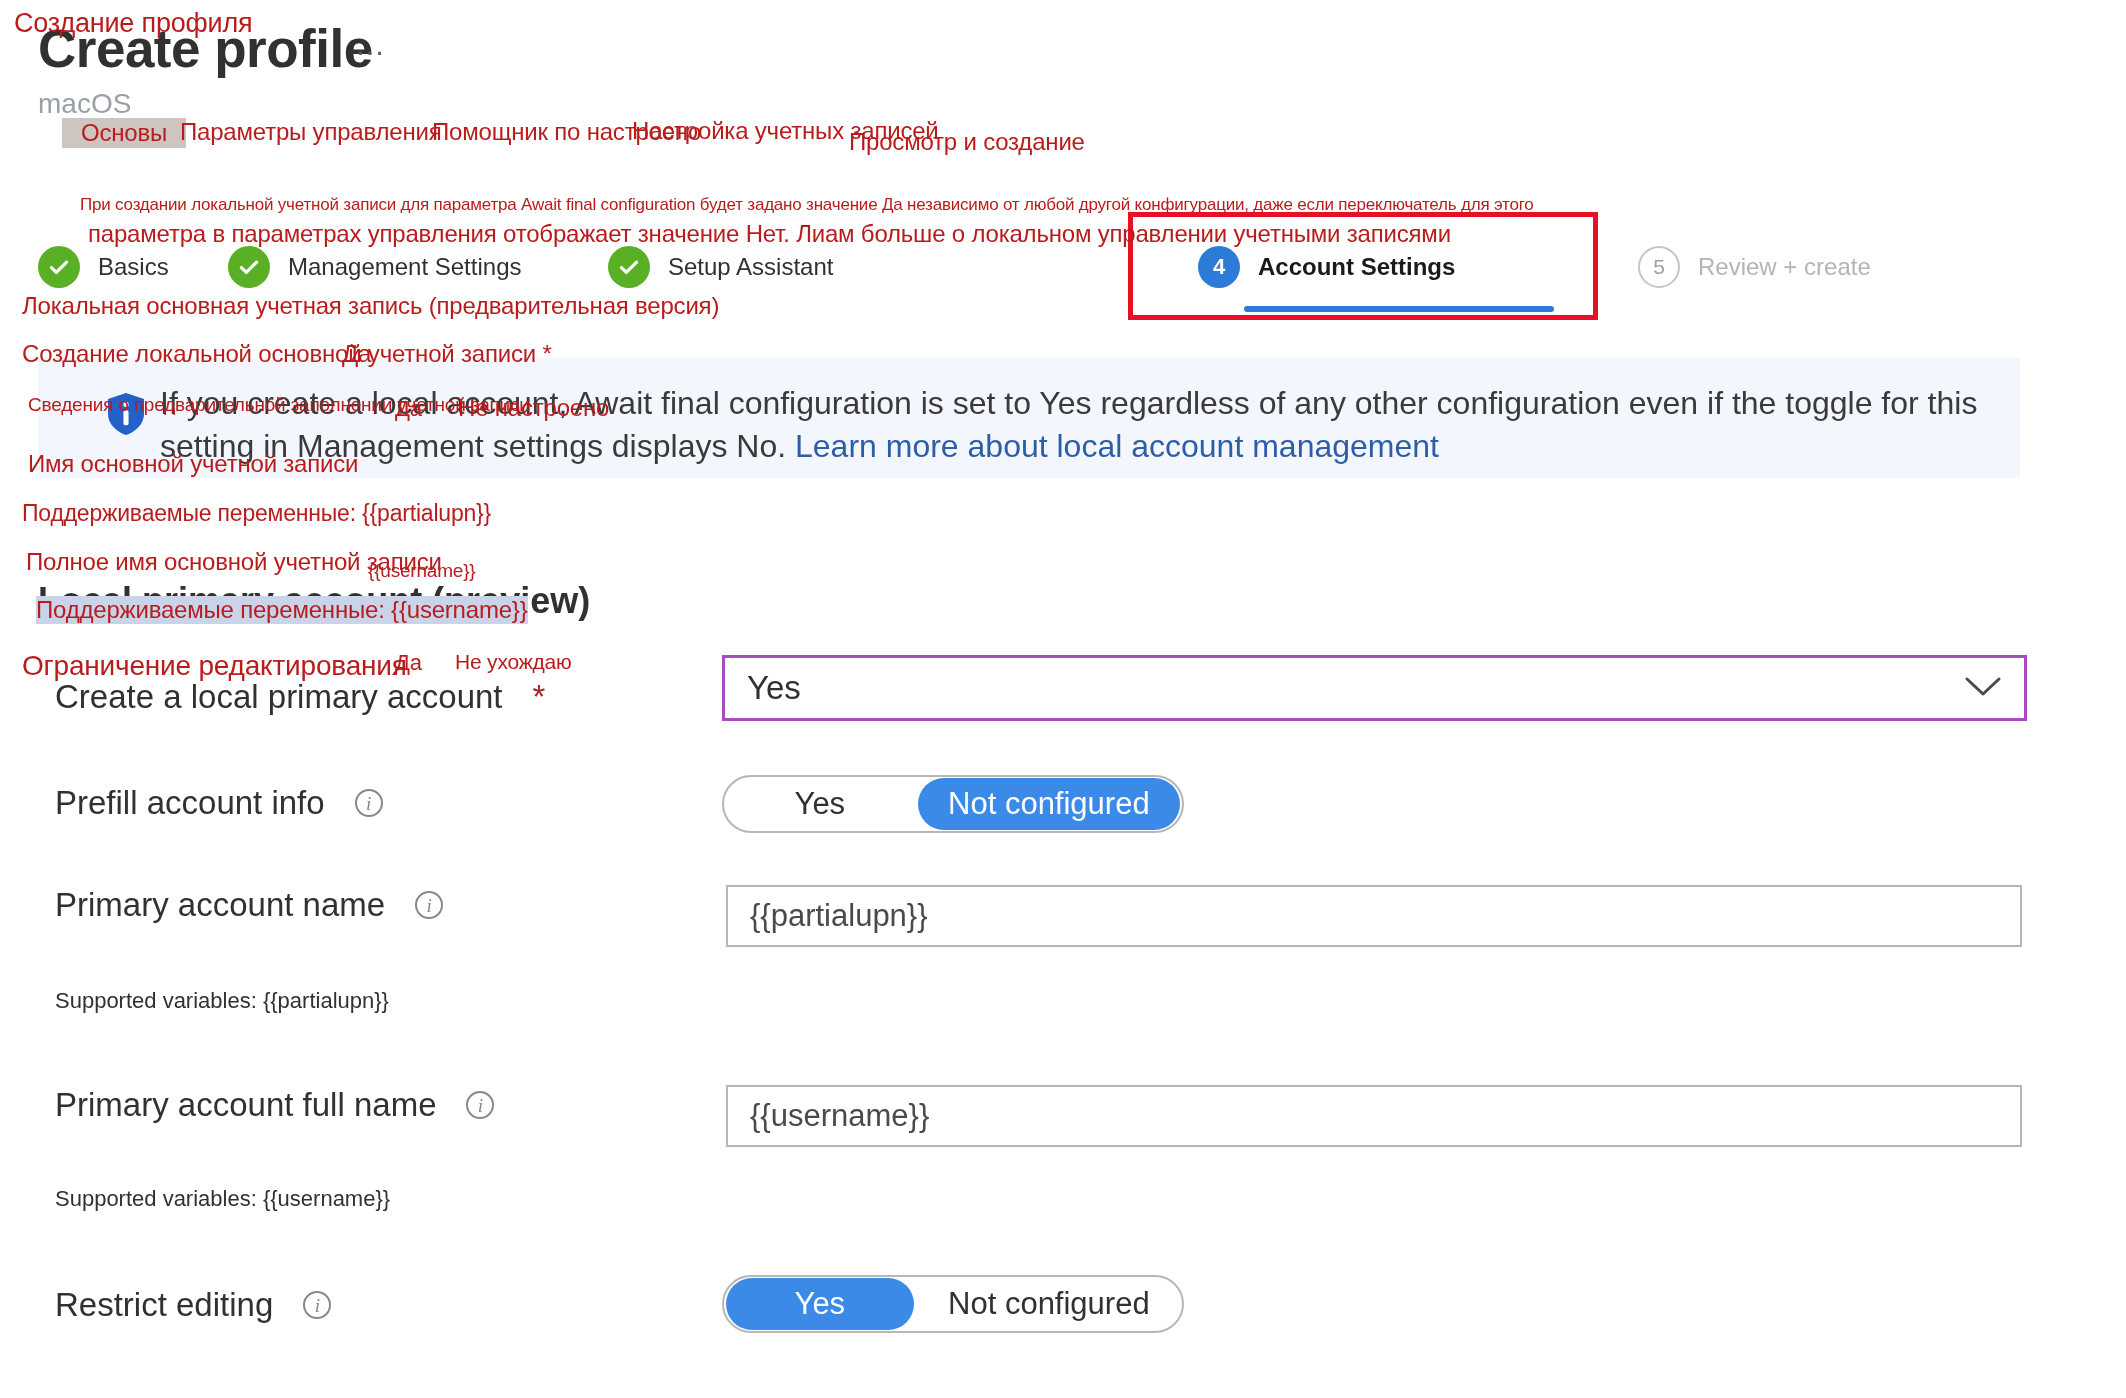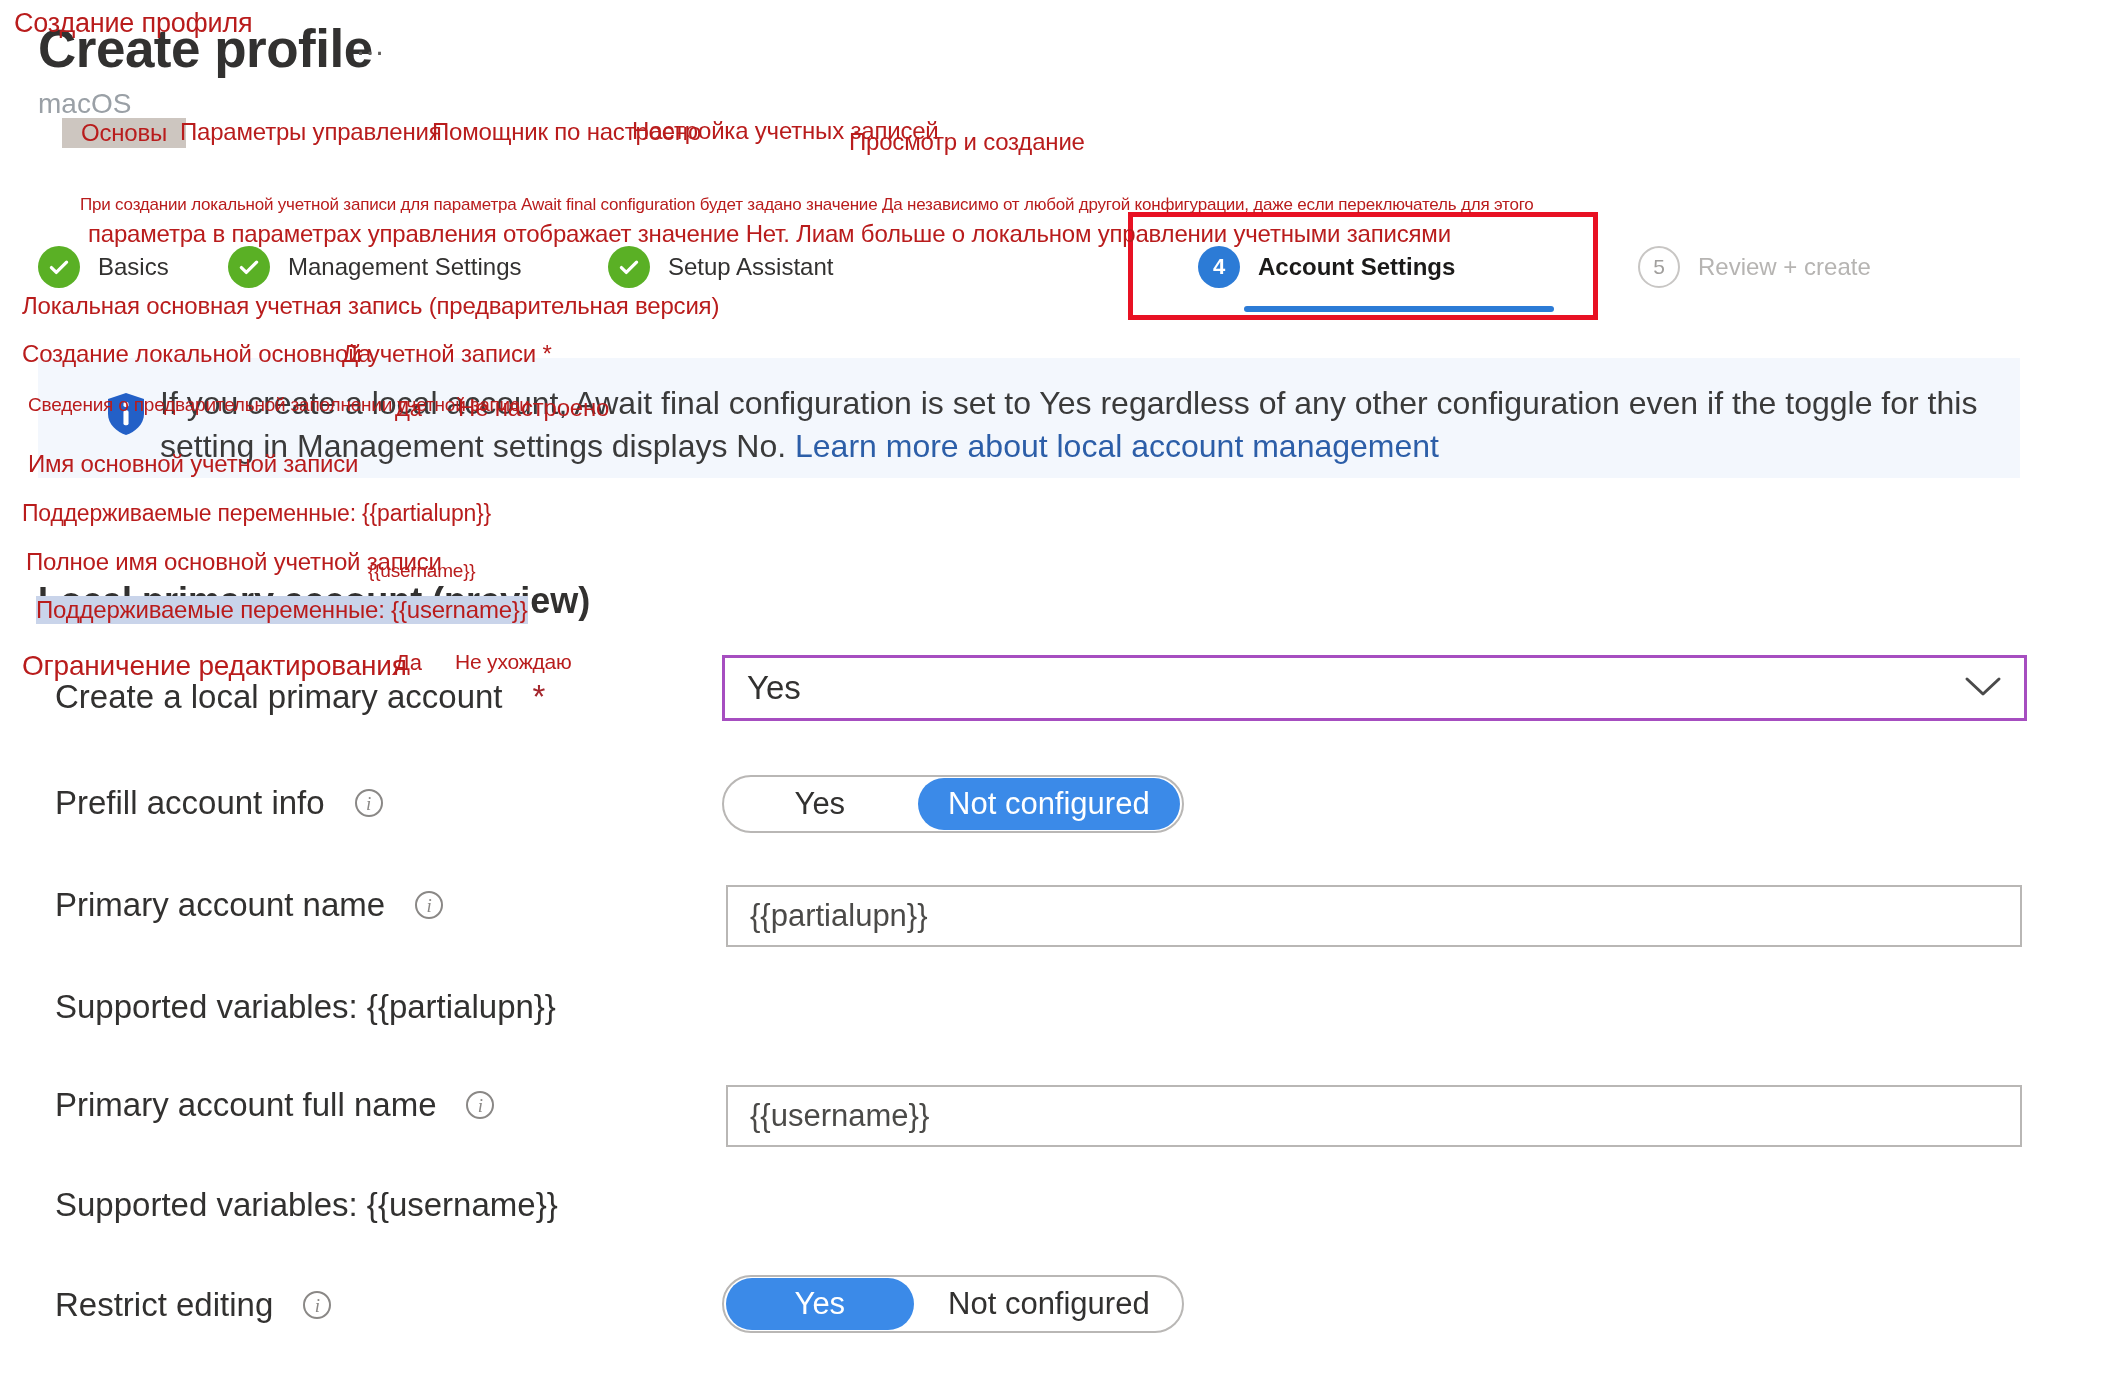--- a/index.html
+++ b/index.html
@@ -149,21 +149,21 @@
     display:flex;align-items:center;justify-content:center;
     padding:0 26px;
     font-size:31px;color:#323130;
     border-radius:26px;
     margin:0 2px;
     box-sizing:border-box;
   }
   .toggle-opt.sel{background:#3b8ae8;color:#fff;}
 
   .supported-vars{
-    font-size:33px;color:#323130;
+    font-size:22px;color:#323130;
   }
 
   
   .ru{
     color:#b91c1c;
     font-family:"Liberation Sans", sans-serif;
     letter-spacing:-0.2px;
   }
   #ru-doc-title{left:14px;top:8px;font-size:27px;}
   #ru-tab-row .ru-tab{position:absolute;font-size:24px;}

